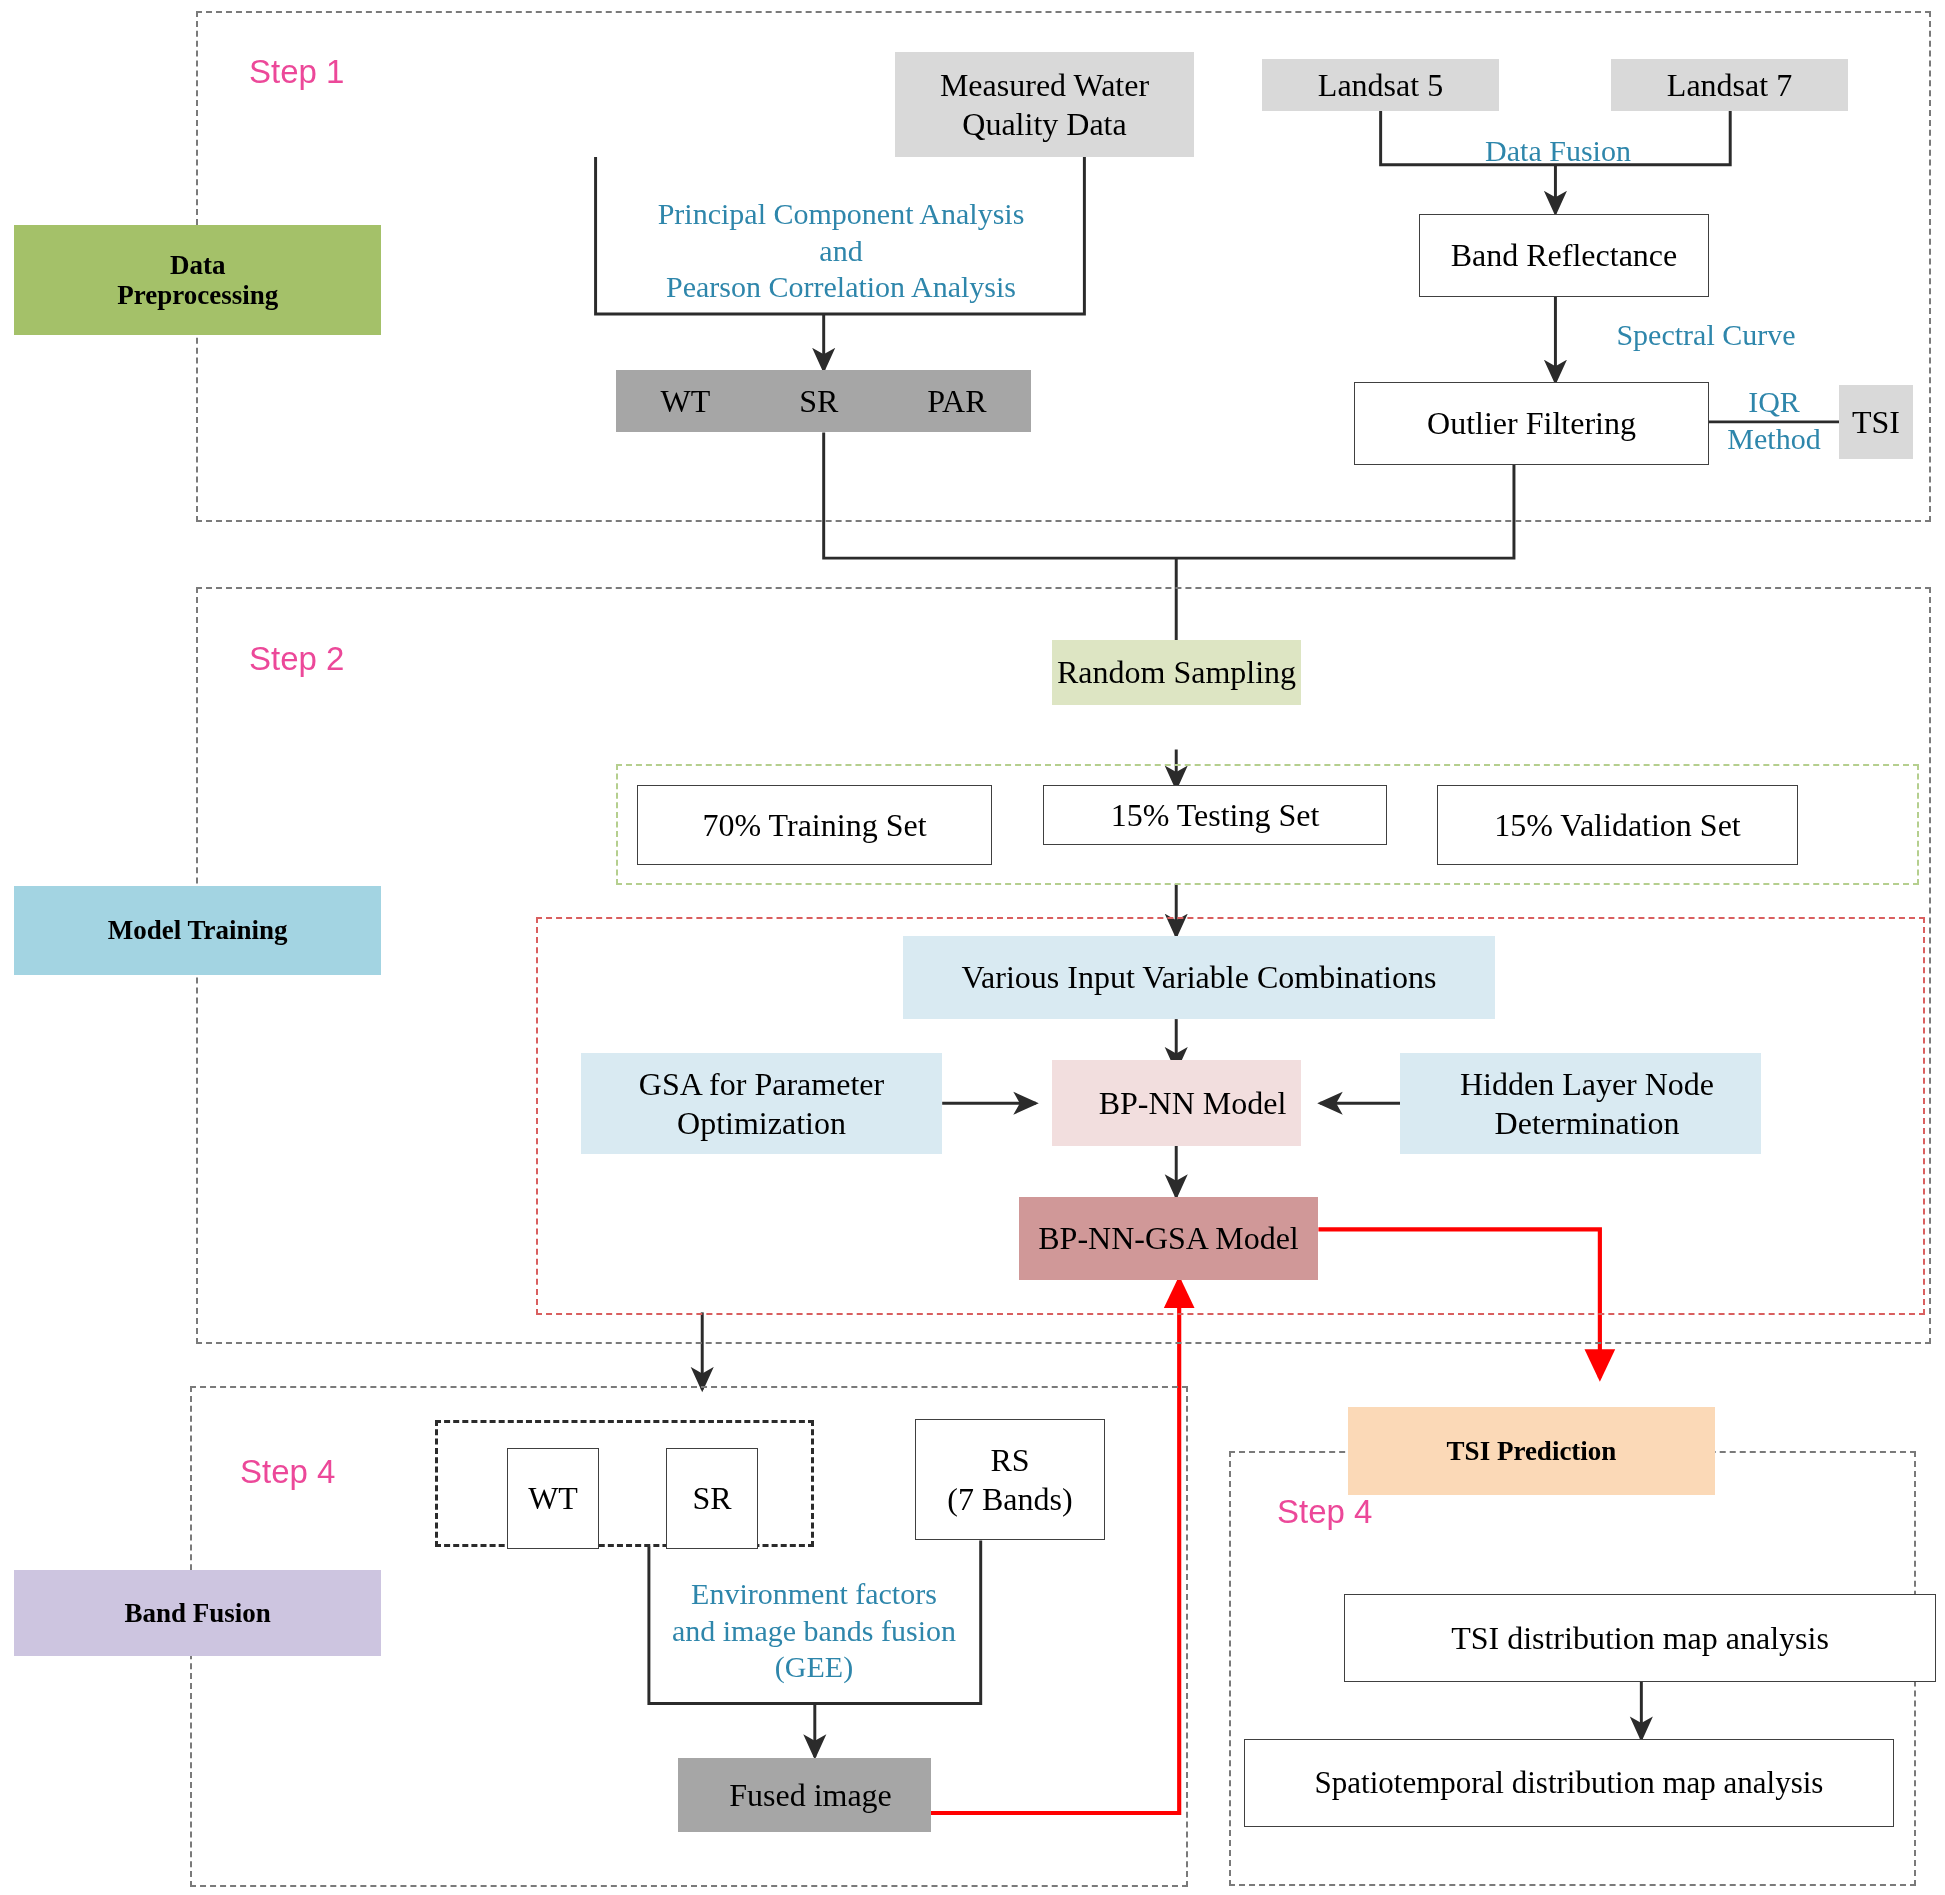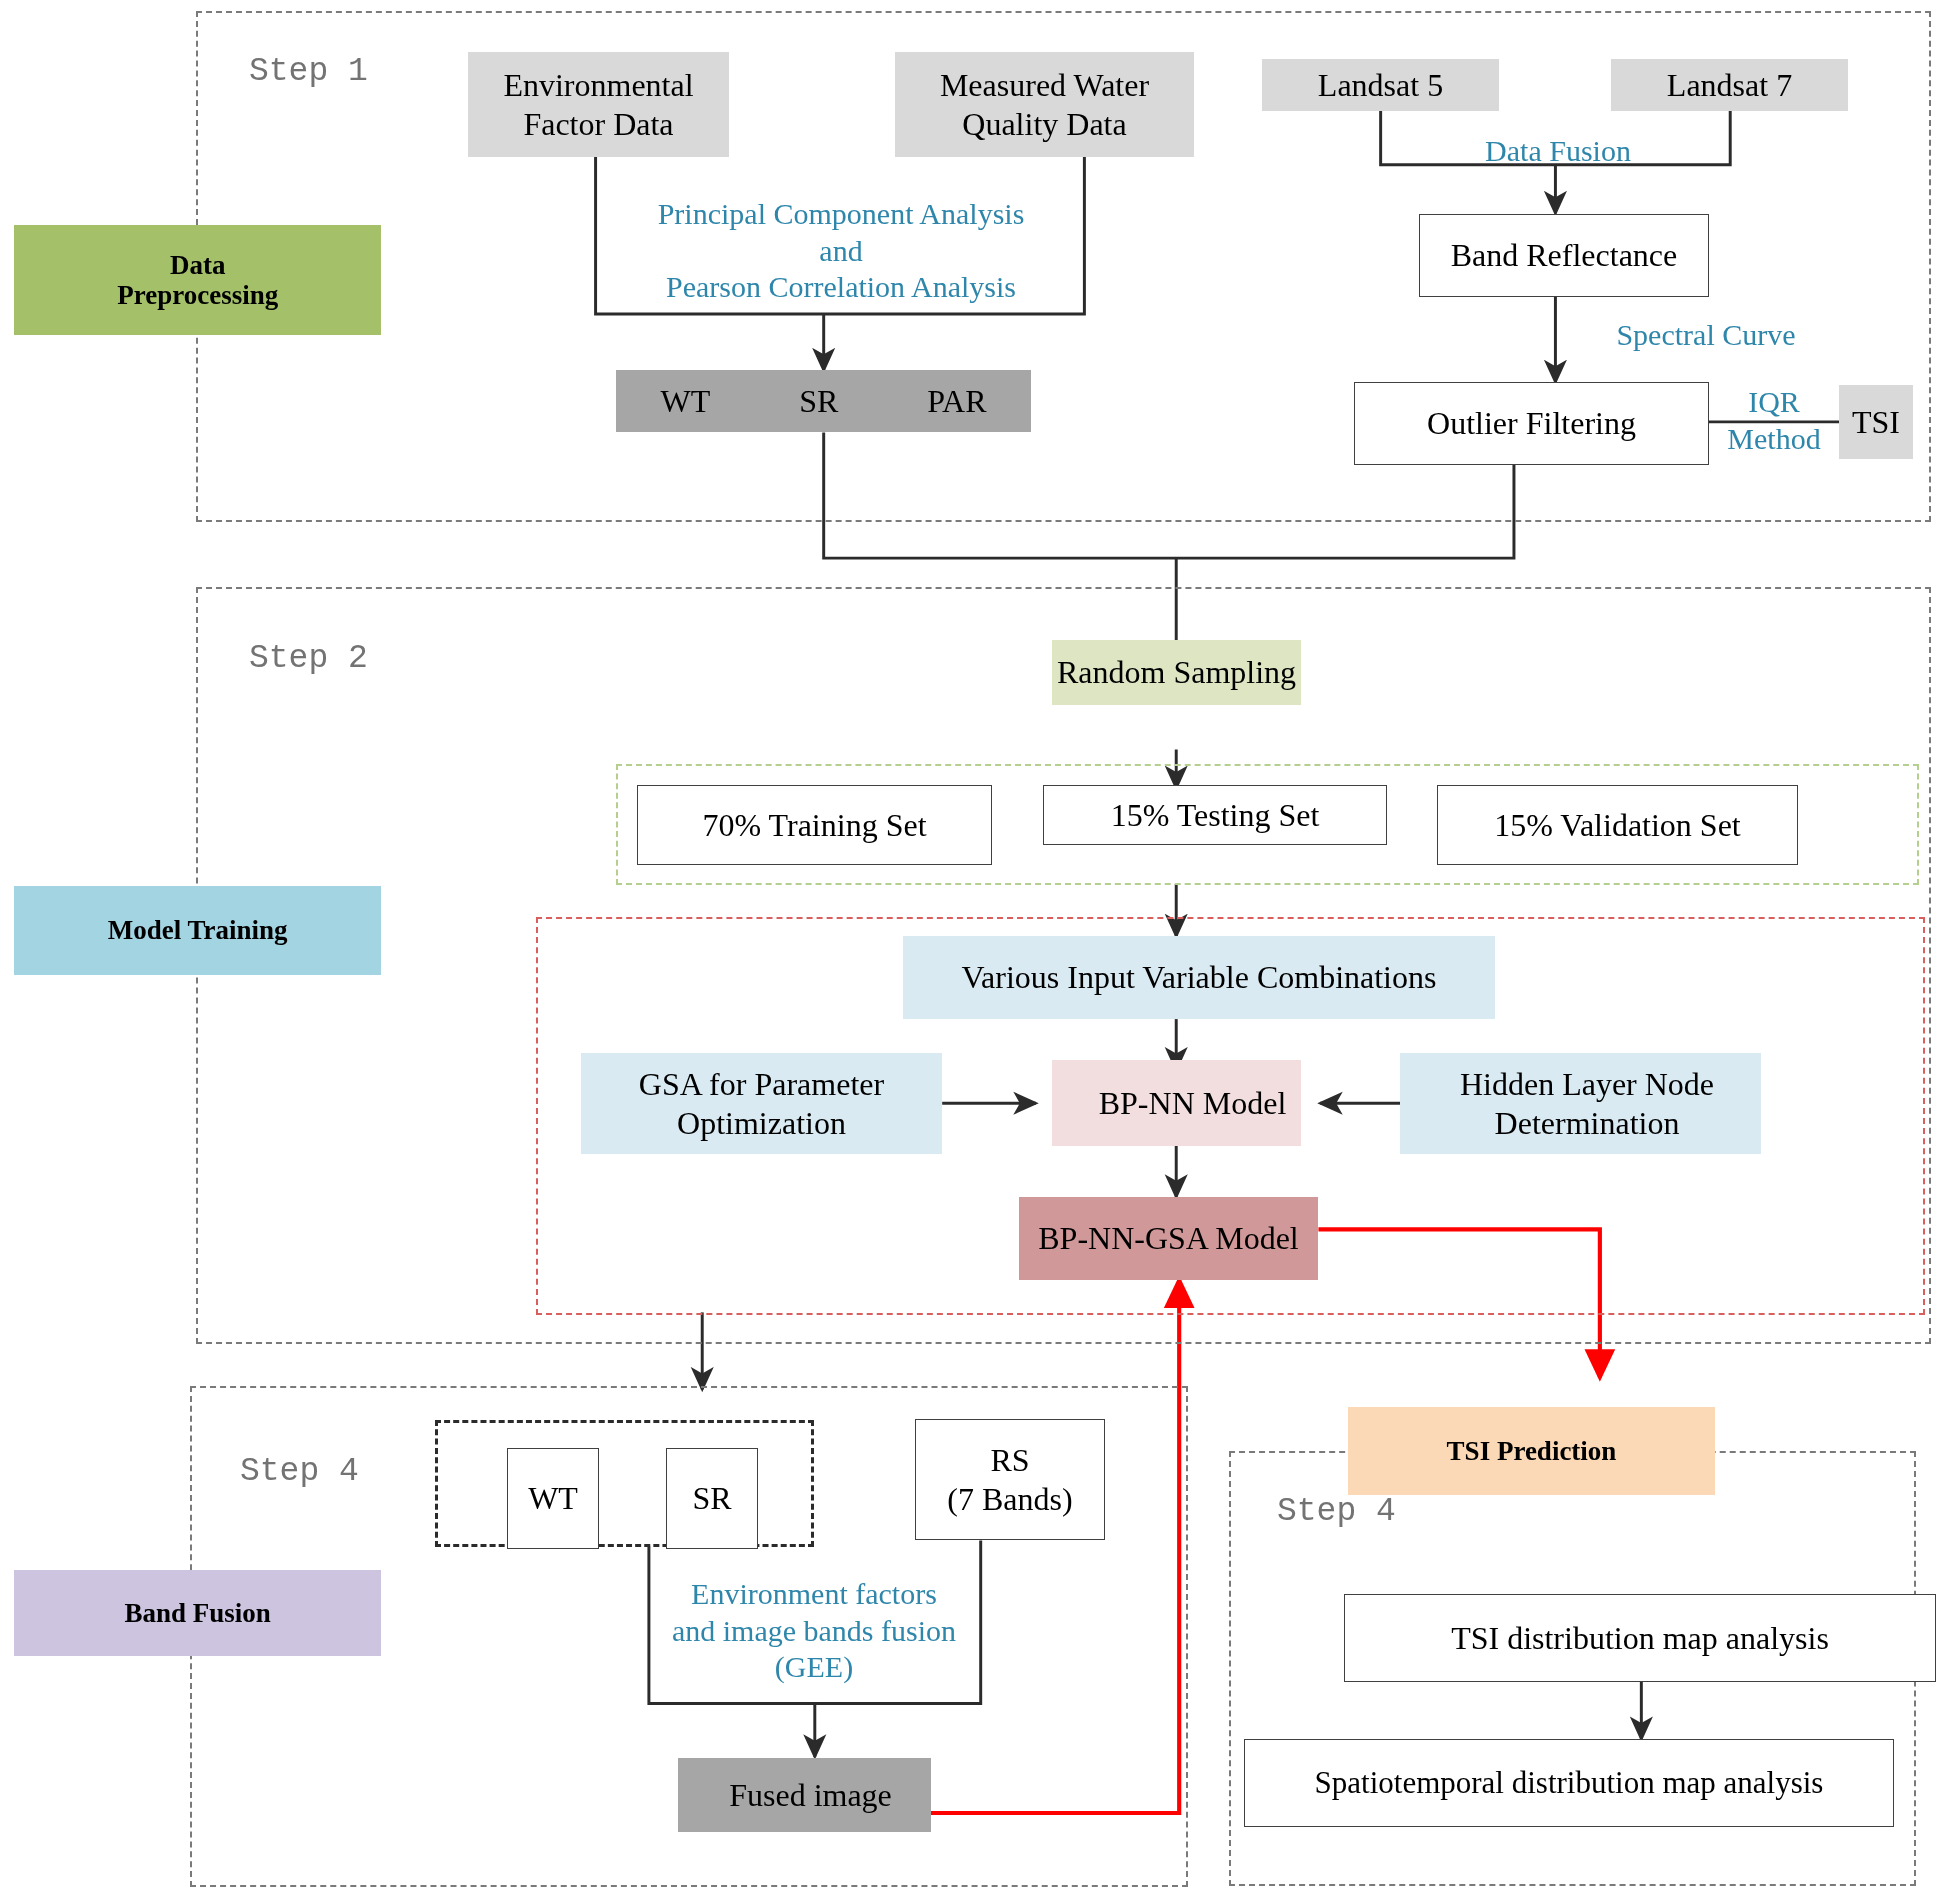--- a/index.html
+++ b/index.html
@@ -8,21 +8,21 @@
 
   .abs{position:absolute;box-sizing:border-box;}
 
   
   .step-box{border:2.4px dashed #7a7a7a;}
   .step-box.green{border-color:#b5cf8e;border-width:2.4px;}
   .step-box.red{border-color:#d95f5f;border-width:2.4px;}
   .step-box.black{border-color:#2b2b2b;border-width:3px;}
 
   
-  .step-label{color:#737373;font-size:33px;font-family:Liberation Mono, monospace;white-space:nowrap;}
+  .step-label{color:#ec4899;font-size:33px;font-family:Liberation Sans, sans-serif;white-space:nowrap;}
 
   
   .cat{display:flex;align-items:center;justify-content:center;text-align:center;
        font-weight:bold;font-size:27px;line-height:1.12;color:#000;}
   .cat.green{background:#a4c169;}
   .cat.blue{background:#a3d4e2;}
   .cat.purple{background:#cdc5e0;}
   .cat.peach{background:#fbd9b7;}
 
   
@@ -101,22 +101,20 @@
       <path d="M1570,3060 L1990,3060 L1990,2160" marker-end="url(#ahr)"></path>
     </g>
   </svg>
 
   <div class="abs step-box" style="left:196px;top:10.7px;width:1735px;height:511px;"></div>
   <div class="abs step-label" style="left:249px;top:53px;">Step 1</div>
 
   <div class="abs cat green" style="left:14.2px;top:225px;width:367px;height:110px;white-space:pre-line;">Data
 Preprocessing</div>
 
-  <div class="abs node grey-fill" style="left:468px;top:52px;width:261px;height:105px;white-space:pre-line;">Environmental
-Factor Data</div>
   <div class="abs node grey-fill" style="left:895px;top:52px;width:299px;height:105px;white-space:pre-line;">Measured Water
 Quality Data</div>
 
   <div class="abs node grey-fill" style="left:1262px;top:59px;width:237px;height:52px;">Landsat 5</div>
   <div class="abs node grey-fill" style="left:1611px;top:59px;width:237px;height:52px;">Landsat 7</div>
 
   <div class="abs node white-box" style="left:1419px;top:214px;width:290px;height:83px;">Band Reflectance</div>
 
   <div class="abs node white-box" style="left:1354px;top:382px;width:355px;height:83px;">Outlier Filtering</div>
 

